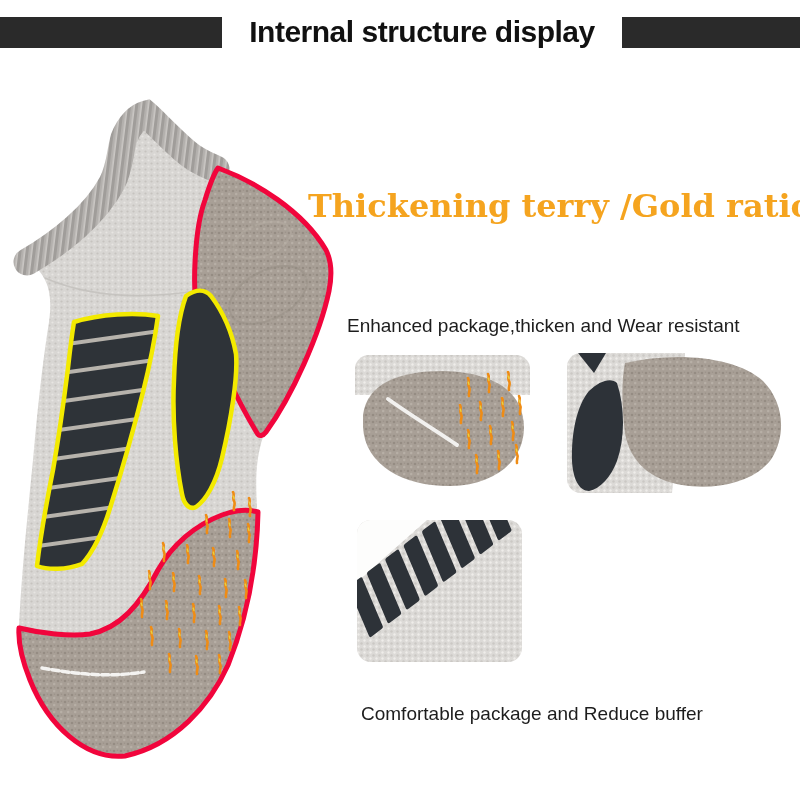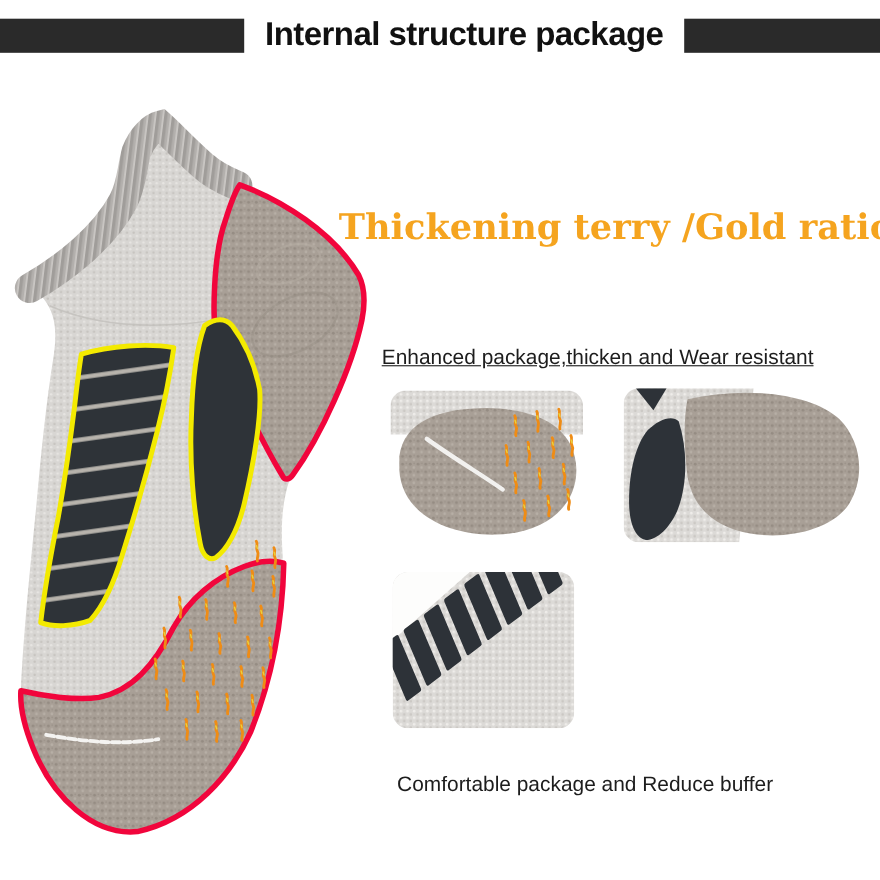--- a/index.html
+++ b/index.html
@@ -8,31 +8,31 @@
   .bar{position:absolute;top:17px;height:31px;background:#2a2a2a;}
   .bar.left{left:0;width:222px;}
   .bar.right{left:622px;width:178px;}
   .page-title{position:absolute;left:222px;top:15px;width:400px;text-align:center;
     font-weight:700;font-size:30px;line-height:34px;color:#111;letter-spacing:-0.5px;
     font-family:"Liberation Sans",sans-serif;white-space:nowrap;}
   .gold-heading{position:absolute;left:308px;top:188px;width:488px;text-align:center;
     font-family:"DejaVu Serif",serif;font-weight:700;font-size:32px;line-height:36px;
     color:#f5a41f;white-space:nowrap;letter-spacing:0px;}
   .caption{position:absolute;font-size:19px;line-height:23px;color:#1d1d1d;white-space:nowrap;}
-  .caption.top{left:347px;top:314px;text-decoration:underline;}
+  .caption.top{left:347px;top:314px;}
   .caption.bottom{left:361px;top:702px;}
   .artwork{position:absolute;left:0;top:0;width:800px;height:800px;}
 </style>
 </head>
 <body>
 
 <div class="stage">
 
   <div class="bar left"></div>
-  <div class="page-title">Internal structure package</div>
+  <div class="page-title">Internal structure display</div>
   <div class="bar right"></div>
 
   <svg class="artwork" viewBox="0 0 800 800" xmlns="http://www.w3.org/2000/svg">
     <defs>
       <pattern id="mesh" width="6" height="6" patternUnits="userSpaceOnUse">
         <rect width="6" height="6" fill="#d8d6d3"></rect>
         <circle cx="1.5" cy="1.5" r="1.1" fill="#c6c3bf"></circle>
         <circle cx="4.5" cy="4.5" r="1.1" fill="#e7e5e2"></circle>
       </pattern>
       <pattern id="terry" width="7" height="7" patternUnits="userSpaceOnUse">

